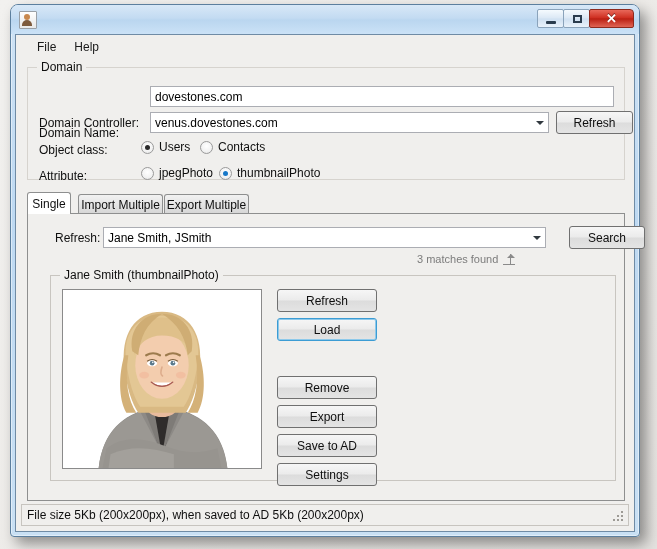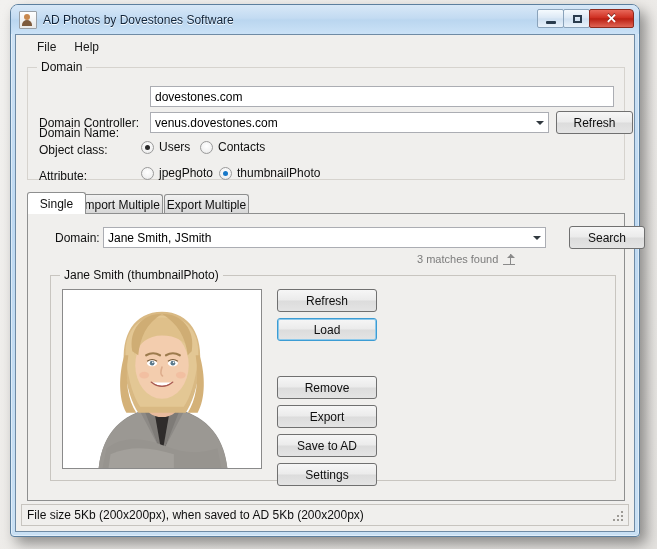--- a/index.html
+++ b/index.html
@@ -312,21 +312,20 @@
 </style>
 </head>
 <body>
 
 <div class="desktop"></div>
 
 <div class="window">
 
   <div class="titlebar">
     <div class="title-icon"></div>
-    <div class="title-text">AD Photos by Dovestones Software</div>
     <div class="winbtns">
       <div class="wbtn min"></div>
       <div class="wbtn max"></div>
       <div class="wbtn close">✕</div>
     </div>
   </div>
 
   <div class="frame-inner">
 
     <div class="menubar">
@@ -364,28 +363,28 @@
         <span class="dot"></span>
         <span>jpegPhoto</span>
       </div>
       <div class="radio checked blue" style="left:191px; top:98px;">
         <span class="dot"></span>
         <span>thumbnailPhoto</span>
       </div>
     </div>
 
     <div class="tabstrip">
-      <div class="tab active" style="left:11px; top:157px; width:59px; height:22px;">Single</div>
+      <div class="tab active" style="left:11px; top:157px; width:44px; height:22px;">Single</div>
       <div class="tab" style="left:62px; top:159px; width:85px; height:20px;">Import Multiple</div>
       <div class="tab" style="left:148px; top:159px; width:85px; height:20px;">Export Multiple</div>
     </div>
 
     <div class="tabpage" style="left:11px; top:178px; width:598px; height:288px;">
 
-      <div class="lbl" style="left:27px; top:17px;">Domain:</div>
+      <div class="lbl" style="left:27px; top:17px;">Refresh:</div>
       <div class="combo" style="left:75px; top:13px; width:443px; height:21px;">
         <span>Jane Smith, JSmith</span>
         <span class="arrow">
             <i></i>
           </span>
       </div>
       <div class="btn" style="left:525px; top:12px; width:76px; height:23px;margin-left:16px;">Search</div>
 
       <div class="matches" style="left:389px; top:39px;">
         <span>3 matches found</span>

